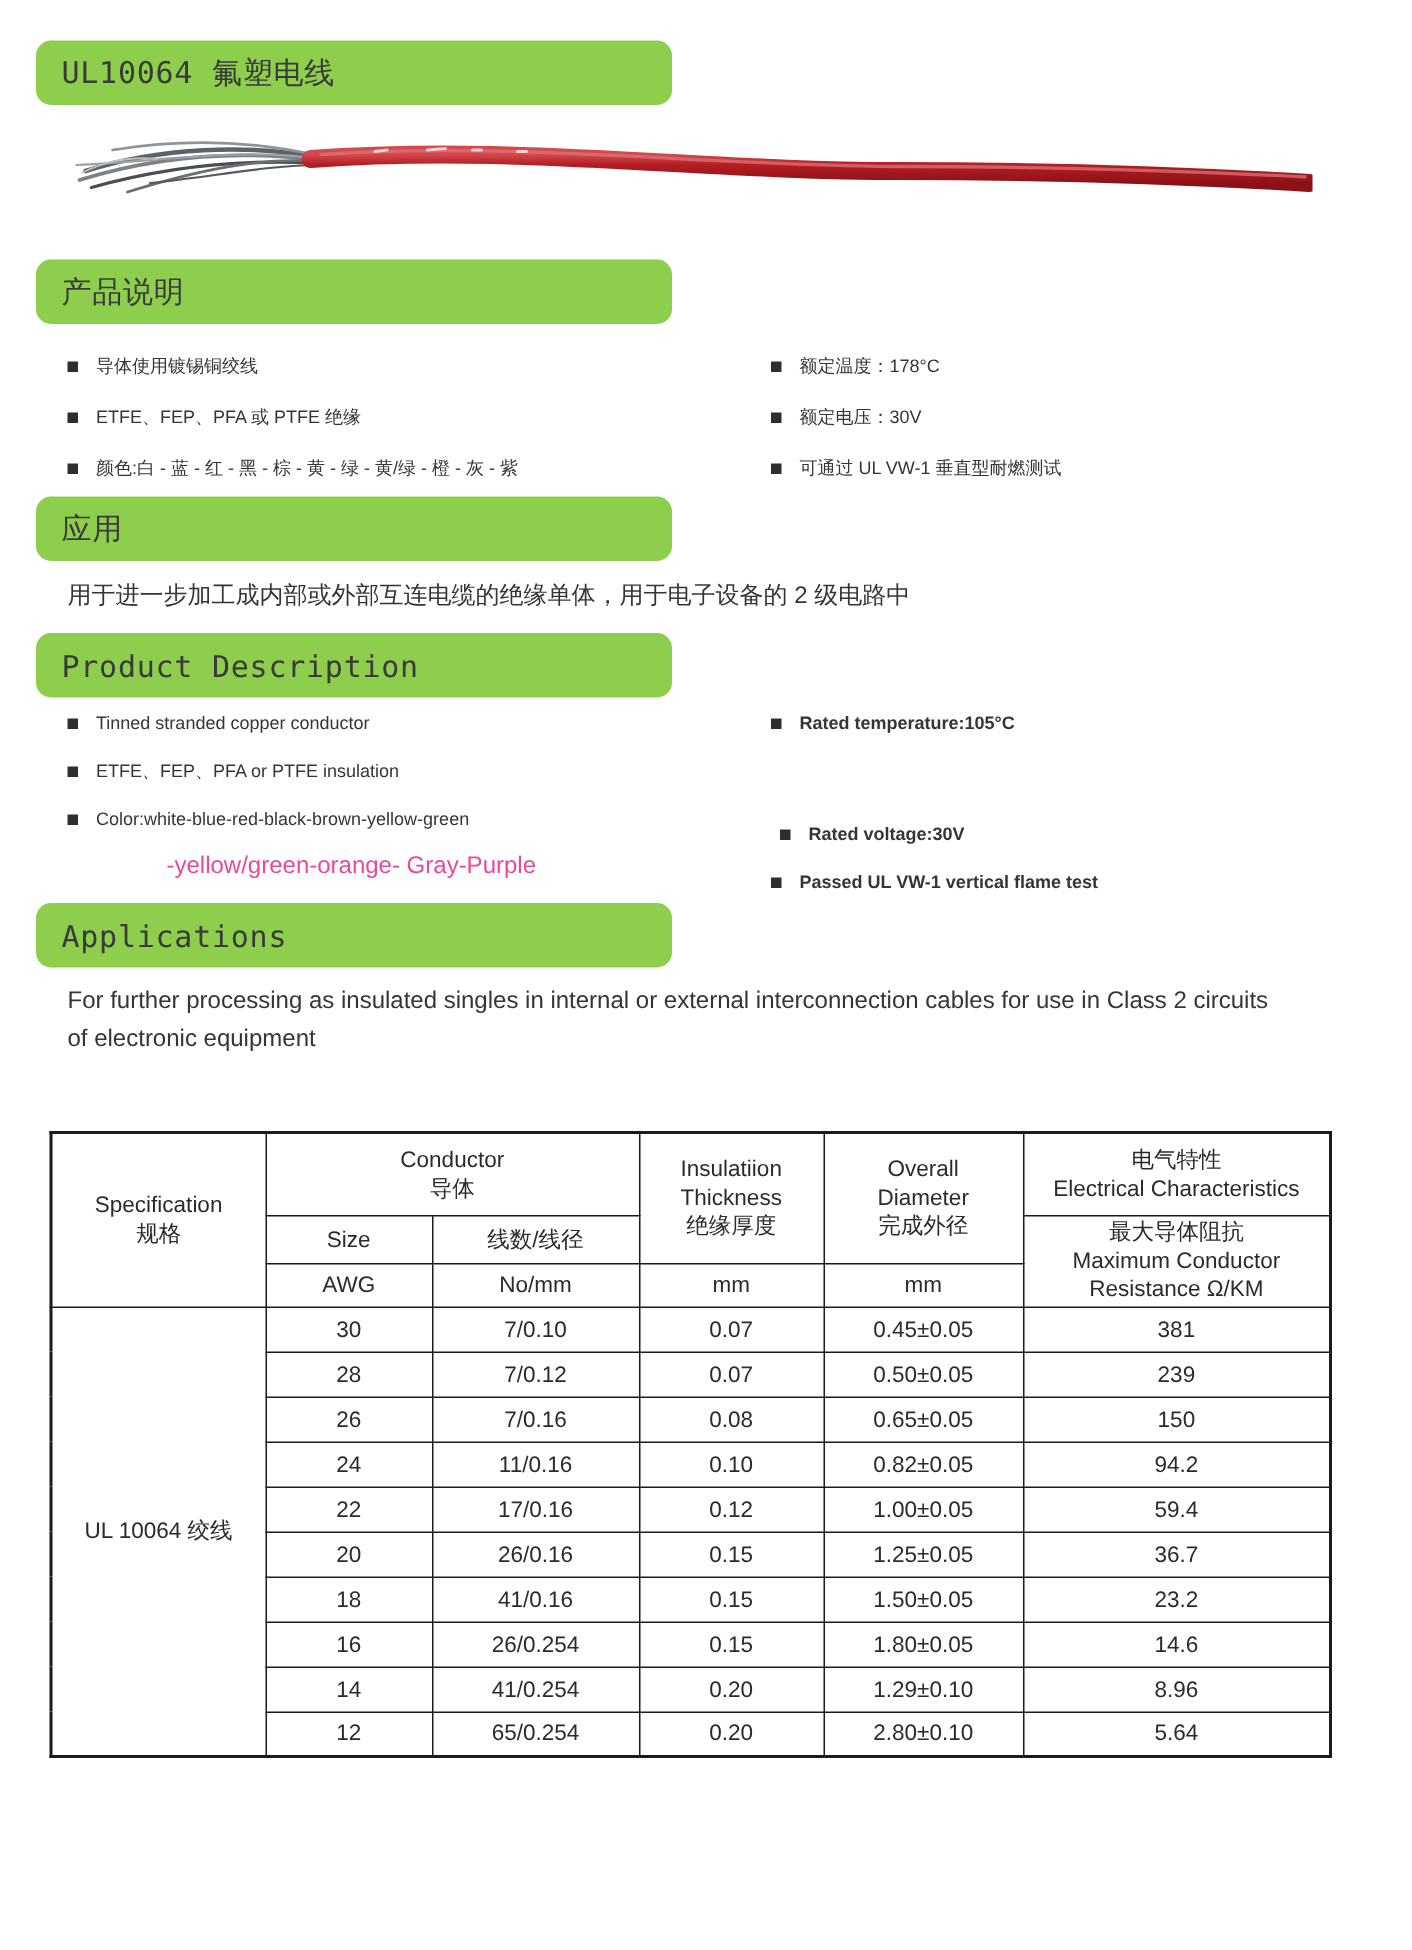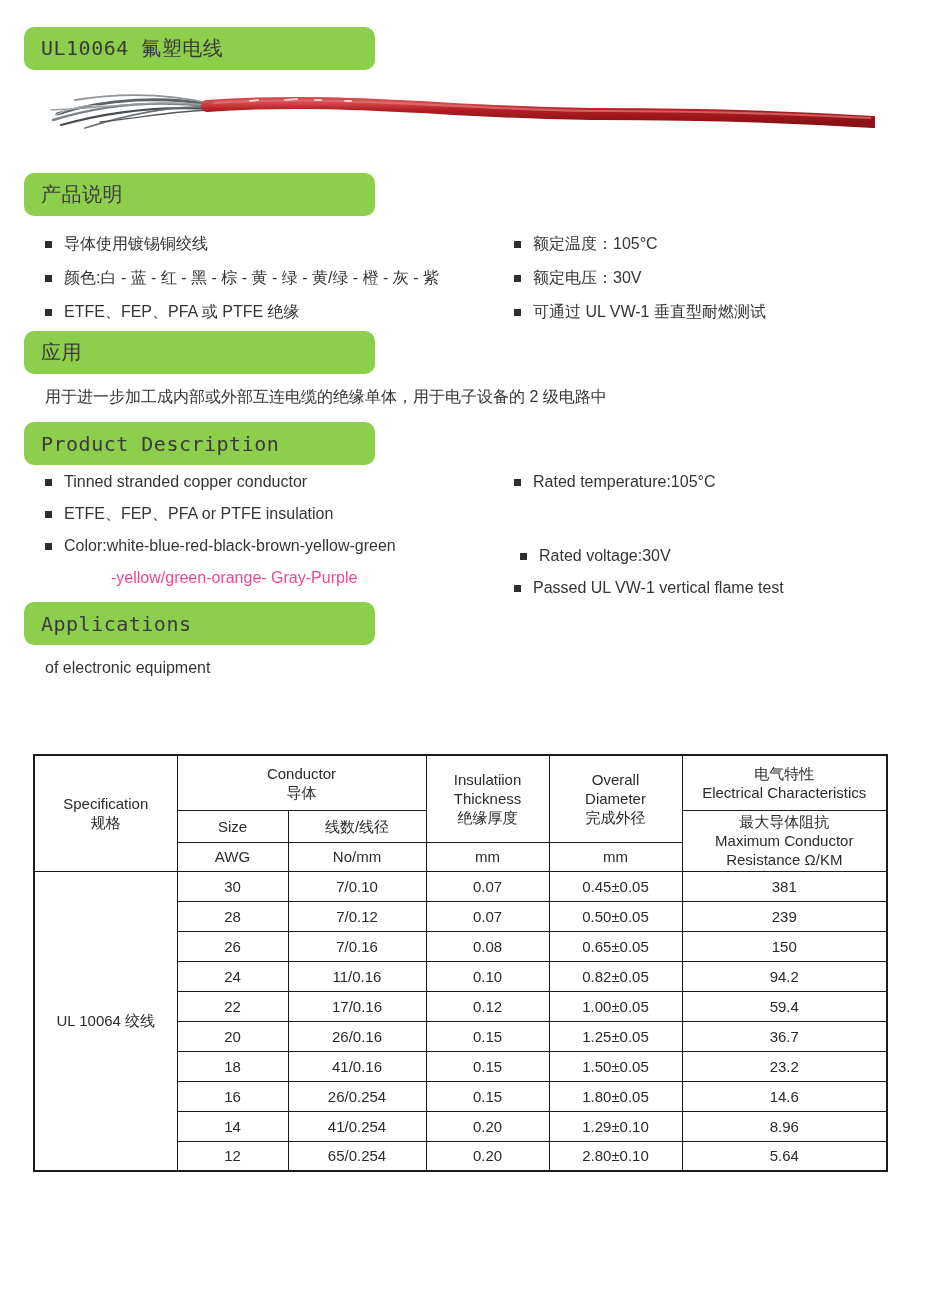--- a/index.html
+++ b/index.html
@@ -1,29 +1,29 @@
 <!DOCTYPE html>
 <html><head>
 <meta charset="utf-8">
 <style>
   html,body{margin:0;padding:0;background:#ffffff;}
   body{width:941px;height:1300px;position:relative;font-family:"Liberation Sans","DejaVu Sans",sans-serif;color:#303030;}
   .page{position:relative;width:941px;height:1300px;background:#fff;overflow:hidden;}
 
   .banner{
-    position:absolute;left:24px;width:351px;height:43px;
+    position:absolute;left:24px;width:424px;height:43px;
     background:#8dce4c;border-radius:10px;
     display:flex;align-items:center;
     padding-left:17px;box-sizing:border-box;
     font-family:"DejaVu Sans Mono","Liberation Mono",monospace;
     font-size:20px;color:#3a3a3a;letter-spacing:0.5px;
   }
 
   .bullet-col{position:absolute;}
-  .bullet{display:flex;align-items:center;height:34px;font-size:16px;color:#353535;white-space:nowrap;}
+  .bullet{display:flex;align-items:center;height:34px;font-size:12px;color:#353535;white-space:nowrap;}
   .bullet .sq{display:inline-block;width:7px;height:7px;background:#2e2e2e;margin-right:12px;flex:none;}
   .en .bullet{height:32px;}
   .continuation{height:32px;line-height:32px;padding-left:66px;font-size:16px;color:#ec4899;white-space:nowrap;}
 
   .para{position:absolute;font-size:16px;color:#353535;}
 
   table.spec{
     position:absolute;left:33px;top:754px;
     border-collapse:collapse;table-layout:fixed;width:853px;
     font-size:15px;color:#2b2b2b;
@@ -80,32 +80,32 @@
     <span>产品说明</span>
   </div>
 
   <div class="bullet-col" style="left:45px;top:227px;width:460px;">
     <div class="bullet">
       <span class="sq"></span>
       <span>导体使用镀锡铜绞线</span>
     </div>
     <div class="bullet">
       <span class="sq"></span>
+      <span>ETFE、FEP、PFA 或 PTFE 绝缘</span>
+    </div>
+    <div class="bullet">
+      <span class="sq"></span>
       <span>颜色:白 - 蓝 - 红 - 黑 - 棕 - 黄 - 绿 - 黄/绿 - 橙 - 灰 - 紫</span>
     </div>
-    <div class="bullet">
-      <span class="sq"></span>
-      <span>ETFE、FEP、PFA 或 PTFE 绝缘</span>
-    </div>
   </div>
 
   <div class="bullet-col" style="left:514px;top:227px;width:420px;">
     <div class="bullet">
       <span class="sq"></span>
-      <span>额定温度：105°C</span>
+      <span>额定温度：178°C</span>
     </div>
     <div class="bullet">
       <span class="sq"></span>
       <span>额定电压：30V</span>
     </div>
     <div class="bullet">
       <span class="sq"></span>
       <span>可通过 UL VW-1 垂直型耐燃测试</span>
     </div>
   </div>
@@ -128,39 +128,40 @@
       <span class="sq"></span>
       <span>ETFE、FEP、PFA or PTFE insulation</span>
     </div>
     <div class="bullet">
       <span class="sq"></span>
       <span>Color:white-blue-red-black-brown-yellow-green</span>
     </div>
     <div class="continuation">-yellow/green-orange- Gray-Purple</div>
   </div>
 
-  <div class="bullet-col en" style="left:514px;top:466px;width:420px;">
+  <div class="bullet-col en" style="left:514px;top:466px;width:420px;font-weight:bold;">
     <div class="bullet">
       <span class="sq"></span>
       <span>Rated temperature:105°C</span>
     </div>
     <div class="bullet" style="padding-left:6px;margin-top:42px;">
       <span class="sq"></span>
       <span>Rated voltage:30V</span>
     </div>
     <div class="bullet">
       <span class="sq"></span>
       <span>Passed UL VW-1 vertical flame test</span>
     </div>
   </div>
 
   <div class="banner" style="top:602px;">
     <span>Applications</span>
   </div>
   <div class="para" style="left:45px;top:655px;width:880px;line-height:25px;">
+    <div>For further processing as insulated singles in internal or external interconnection cables for use in Class 2 circuits</div>
     <div>of electronic equipment</div>
   </div>
 
   <table class="spec">
     <colgroup>
       <col style="width:143px">
         <col style="width:111px">
         <col style="width:138px">
       <col style="width:123px">
         <col style="width:133px">

